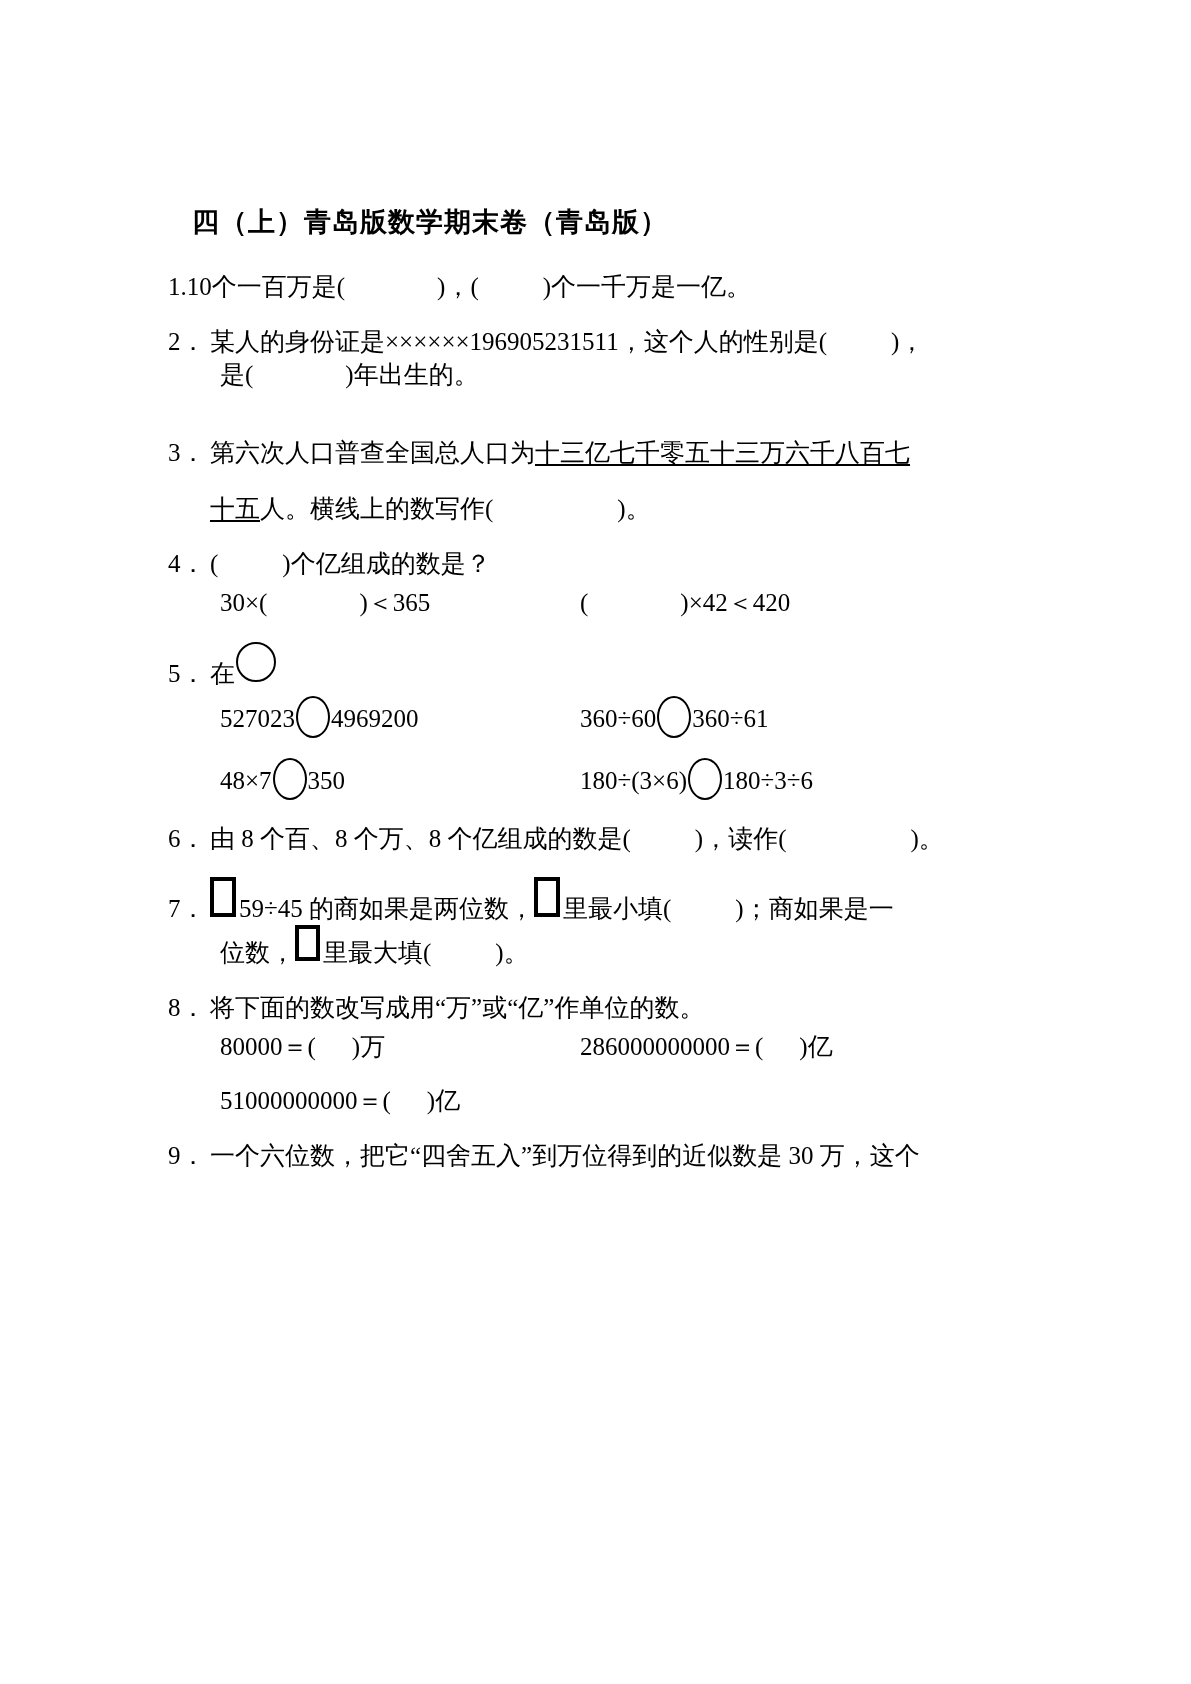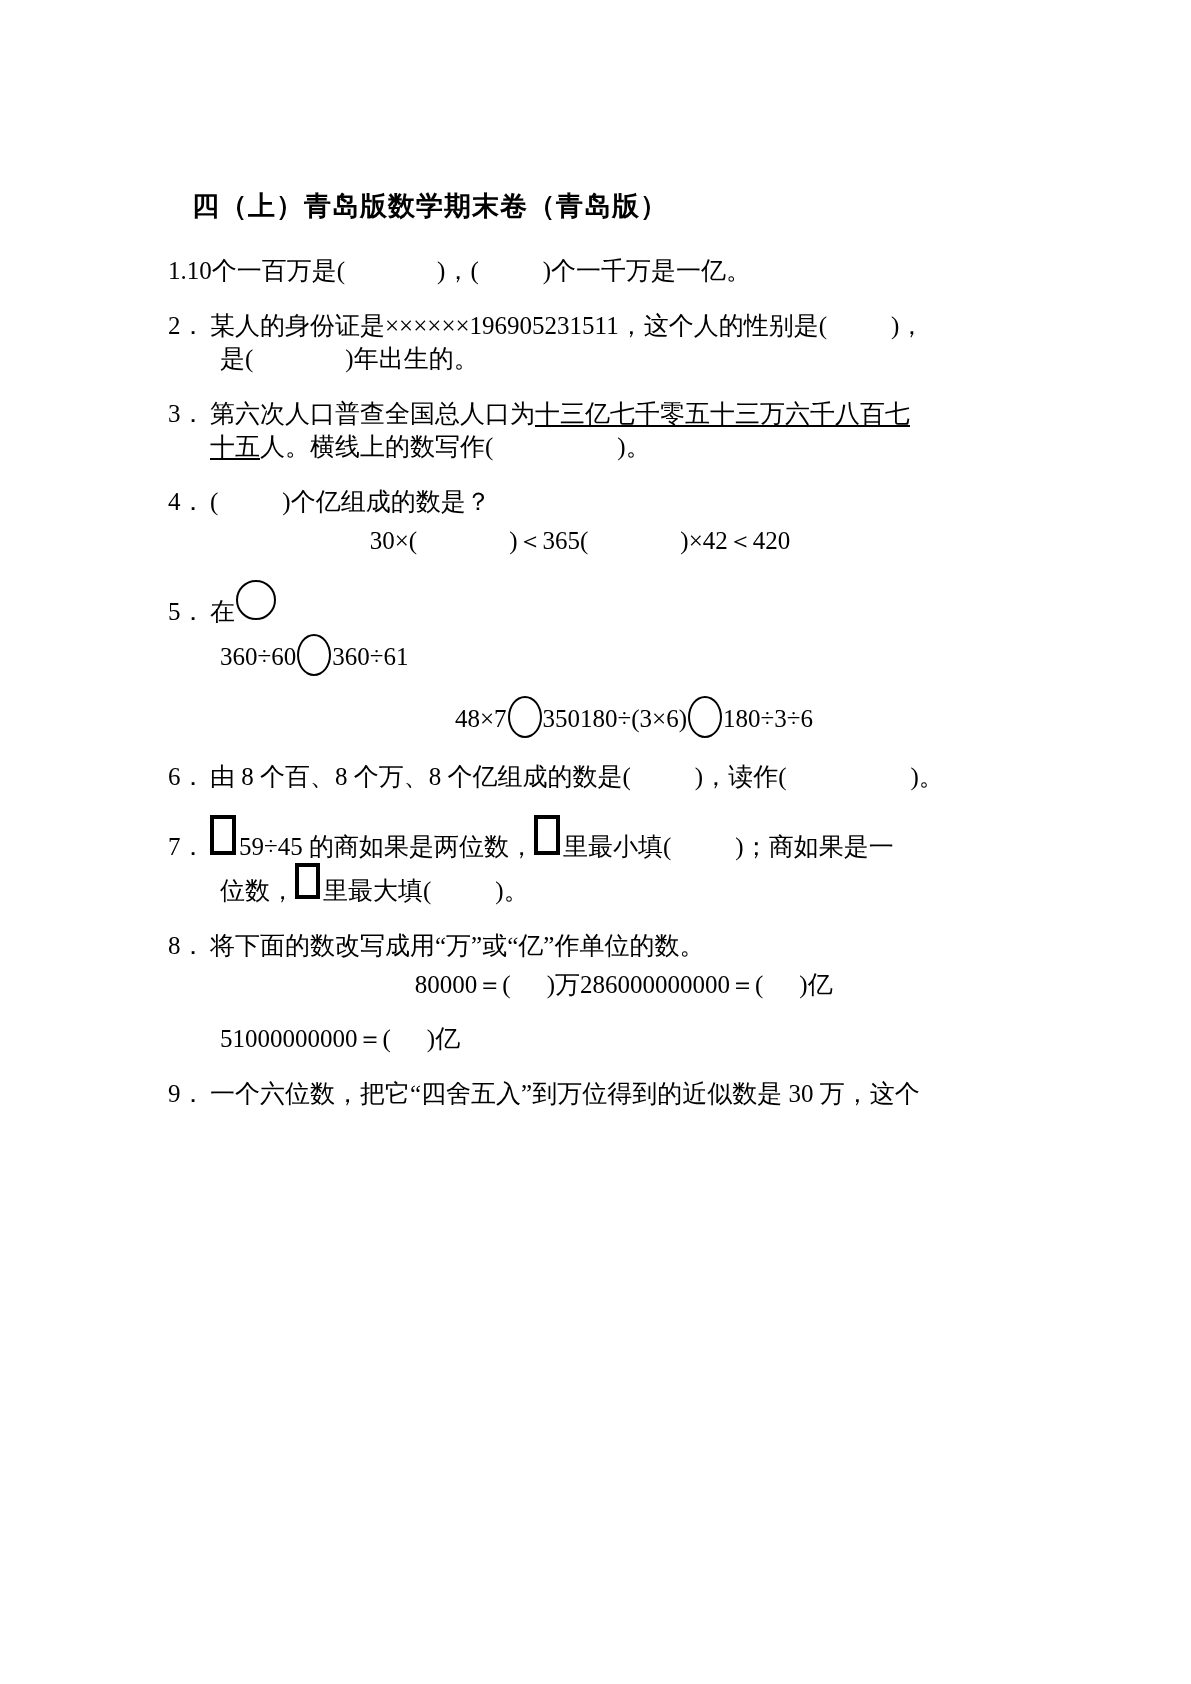--- a/index.html
+++ b/index.html
@@ -10,21 +10,21 @@
   body {
     width: 1191px;
     height: 1684px;
     font-family: "Liberation Serif", "DejaVu Serif", serif;
     color: #000000;
     position: relative;
     overflow: hidden;
   }
   .page {
     position: absolute;
-    left: 0; top: 0;
+    left: 0; top: 16px;
     width: 1191px;
     height: 1466px;
     background: #ffffff;
   }
   .content {
     position: absolute;
     left: 168px;
     top: 188px;
     width: 830px;
   }
@@ -72,31 +72,31 @@
     display: inline-block;
     width: 52px;
     flex: 0 0 auto;
   }
 
   .blank-s { display:inline-block; width: 36px; }
   .blank-m { display:inline-block; width: 64px; }
   .blank-l { display:inline-block; width: 92px; }
   .blank-xl { display:inline-block; width: 124px; }
 
-  .uline { text-decoration: underline; text-underline-offset: 3px; }
+  .uline { text-decoration: underline; text-underline-offset: 3px; margin-top: 23px; }
 
   
   .tworow {
     display: flex;
     white-space: nowrap;
     font-size: 25px;
     line-height: 1.35;
     margin-bottom: 20px;
   }
-  .colA { width: 360px; flex: 0 0 auto; text-align: right; }
+  .colA { width: 360px; flex: 0 0 auto; }
   .colB { flex: 1 1 auto; }
 
   
   .oval {
     display: inline-block;
     width: 34px;
     height: 42px;
     border: 2px solid #000;
     border-radius: 50%;
     vertical-align: -11px;
@@ -196,20 +196,23 @@
     <div class="q">
       <div class="qline">
         <span class="qnum">5．</span>
         <span>在</span>
         <span class="oval big"></span>
       </div>
       <div class="gap-row"></div>
 
       <div class="tworow">
         <span class="indent-sub"></span>
+        <span class="colA">
+          <span>527023</span><span class="oval"></span><span>4969200</span>
+        </span>
         <span class="colB">
           <span>360÷60</span><span class="oval"></span><span>360÷61</span>
         </span>
       </div>
 
       <div class="tworow">
         <span class="indent-sub"></span>
         <span class="colA">
           <span>48×7</span><span class="oval"></span><span>350</span>
         </span>

